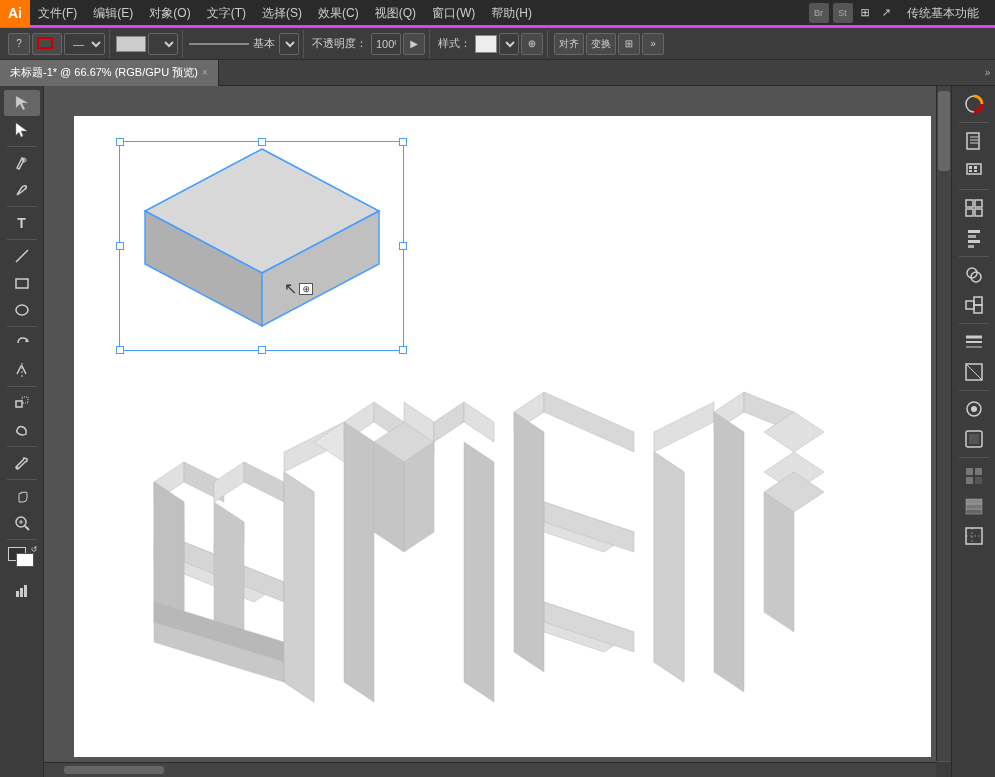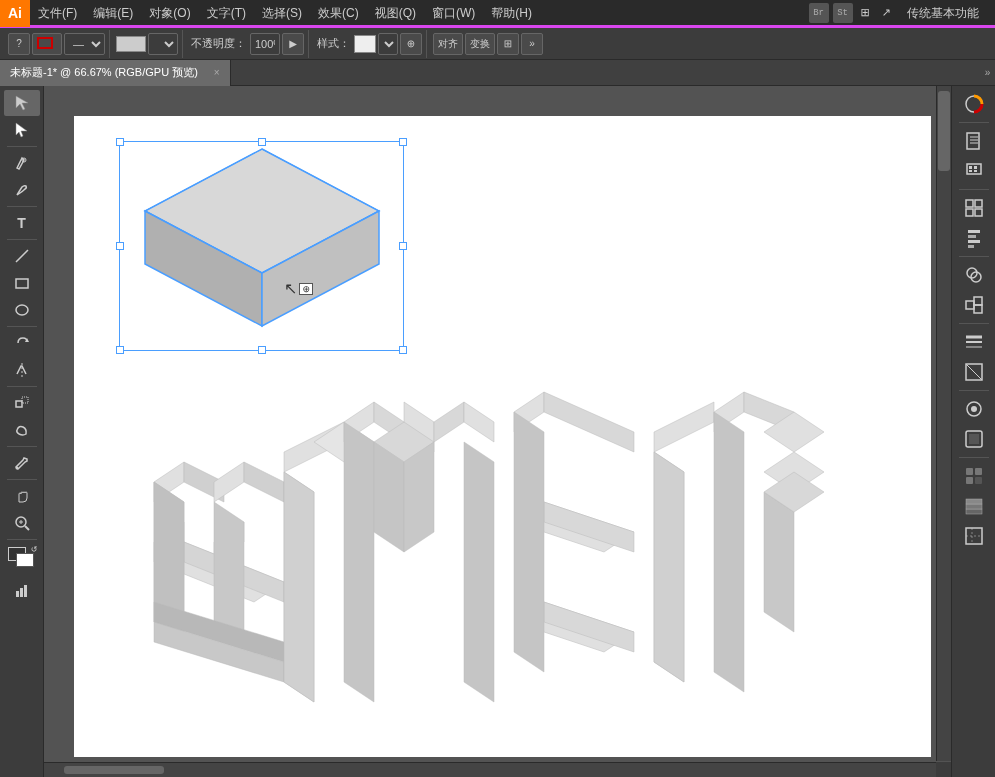--- a/index.html
+++ b/index.html
@@ -13,21 +13,21 @@
     #ai-logo {
       width: 30px; height: 28px; background: #FF7700; display: flex; align-items: center; justify-content: center;
       font-size: 14px; font-weight: bold; color: white; flex-shrink: 0;
     }
     .menu-item {
       padding: 0 8px; height: 28px; line-height: 28px; color: #ccc; font-size: 12px; cursor: pointer; white-space: nowrap;
     }
     .menu-spacer { flex: 1; }
     .menu-right { display: flex; align-items: center; gap: 4px; padding-right: 8px; }
     .menu-right-item { color: #ccc; font-size: 11px; padding: 0 4px; }
-    .bridge-icon { width: 20px; height: 20px; background: #555; display: flex; align-items: center; justify-content: center; font-size: 9px; color: #aaa; border-radius: 2px; font-family: Liberation Mono, monospace; }
+    .bridge-icon { width: 20px; height: 20px; background: #555; display: flex; align-items: center; justify-content: center; font-size: 9px; color: #aaa; border-radius: 2px; }
 
     
     #toolbar {
       width: 100%; height: 32px; background: #3c3c3c; display: flex; align-items: center;
       border-bottom: 1px solid #2a2a2a; padding: 0 4px; gap: 2px;
     }
     .toolbar-group { display: flex; align-items: center; gap: 2px; padding: 0 4px; border-right: 1px solid #555; height: 28px; }
     .toolbar-group:last-child { border-right: none; }
     .toolbar-btn {
       min-width: 22px; height: 22px; background: #4a4a4a; border: 1px solid #666; border-radius: 2px;
@@ -45,21 +45,21 @@
     .toolbar-color-box { width: 30px; height: 16px; background: #ddd; border: 1px solid #888; cursor: pointer; }
     .toolbar-line { width: 60px; height: 2px; background: #333; border: 1px solid #888; cursor: pointer; }
 
     
     #tab-bar {
       width: 100%; height: 26px; background: #404040; display: flex; align-items: center;
       border-bottom: 1px solid #2a2a2a;
     }
     .tab {
       height: 26px; padding: 0 10px; display: flex; align-items: center; font-size: 11px; color: #ccc;
-      background: #555; border-right: 1px solid #2a2a2a; cursor: pointer; gap: 16px;
+      background: #555; border-right: 1px solid #2a2a2a; cursor: pointer; gap: 4px;
     }
     .tab.active { background: #6a6a6a; color: #fff; }
     .tab-close { font-size: 10px; color: #aaa; cursor: pointer; }
 
     
     #main { display: flex; width: 100%; height: calc(777px - 28px - 32px - 26px); }
 
     
     #left-toolbar {
       width: 44px; background: #3c3c3c; border-right: 1px solid #2a2a2a;
@@ -134,20 +134,27 @@
       <option>—</option>
     </select>
   </div>
   <div class="toolbar-group">
     <div class="toolbar-color-box" style="background:#cccccc;"></div>
     <select class="toolbar-select" style="width:30px">
       <option></option>
     </select>
   </div>
   <div class="toolbar-group">
+    <div class="toolbar-line"></div>
+    <span class="toolbar-label">基本</span>
+    <select class="toolbar-select" style="width:20px">
+      <option></option>
+    </select>
+  </div>
+  <div class="toolbar-group">
     <span class="toolbar-label">不透明度：</span>
     <input class="toolbar-input" style="width: 30px;" value="100%">
     <div class="toolbar-btn">▶</div>
   </div>
   <div class="toolbar-group">
     <span class="toolbar-label">样式：</span>
     <div class="toolbar-color-box" style="background:#eee; width:22px; height:18px;"></div>
     <select class="toolbar-select" style="width:20px">
       <option></option>
     </select>

